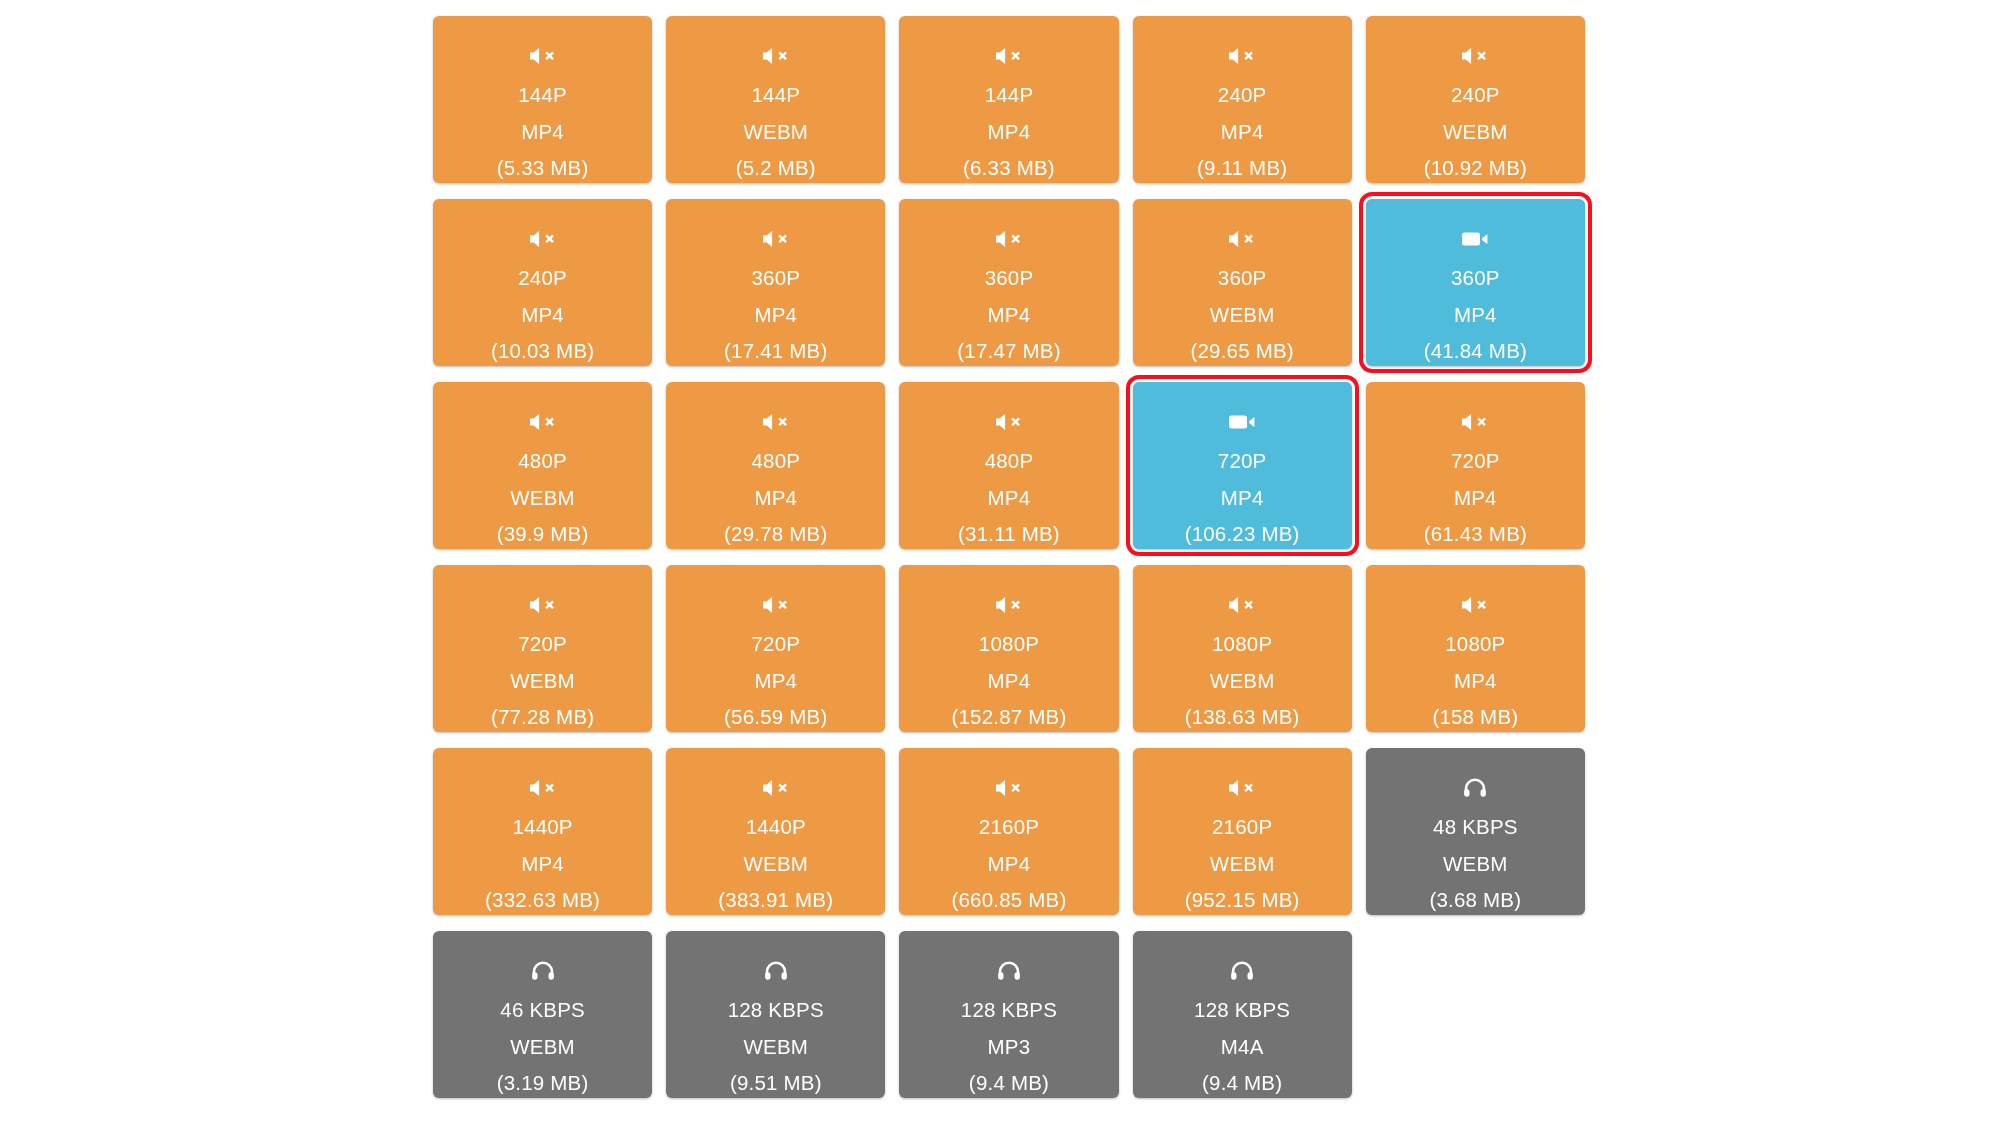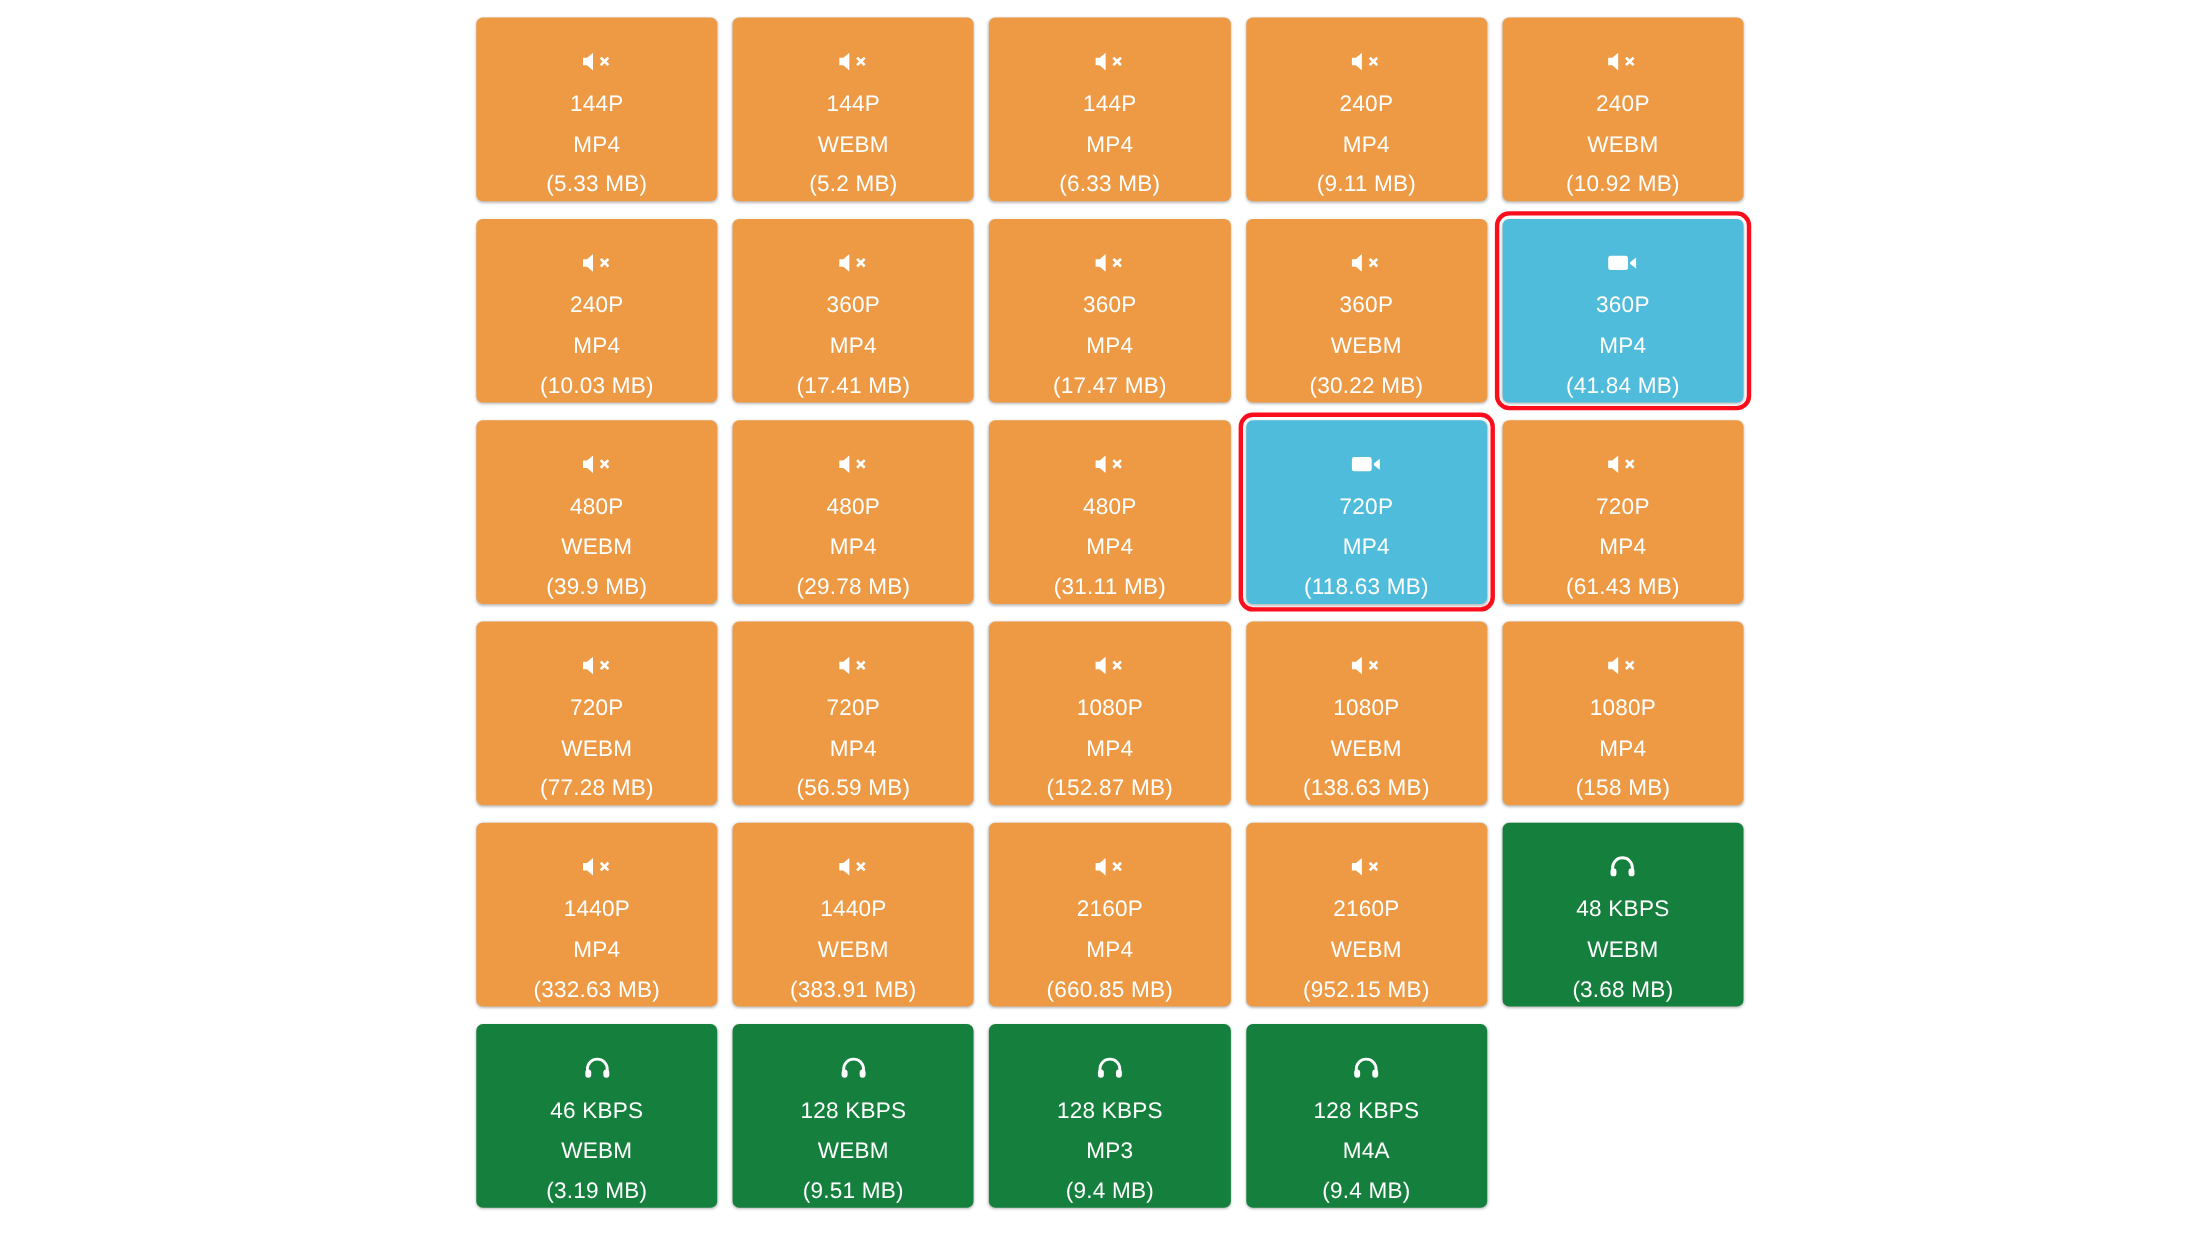--- a/index.html
+++ b/index.html
@@ -46,21 +46,21 @@
     justify-content: space-between;
     padding-top: 29px;
     color: #ffffff;
     box-shadow: 0 1px 3px rgba(0,0,0,0.16), 0 1px 2px rgba(0,0,0,0.12);
     cursor: pointer;
     user-select: none;
   }
 
   .tile.video-muted { background: #ee9a44; }
   .tile.video-selected { background: #4fbcdb; }
-  .tile.audio { background: #15803d; }
+  .tile.audio { background: #737373; }
 
   .tile.selected {
     outline: 4px solid #fc0d1b;
     outline-offset: 3px;
   }
 
   .tile-icon {
     height: 22px;
     display: flex;
     align-items: center;
@@ -191,21 +191,21 @@
       <div class="tile-slot">
         <div class="tile video-muted">
           <div class="tile-icon">
             <svg width="30" height="22" viewBox="0 0 30 22" fill="#ffffff" aria-hidden="true">
               <path d="M2 7.6h3.7L11.1 3v16L5.7 14.4H2z"></path>
               <path d="M17.3 8.2l1.7-1.7 2.6 2.6 2.6-2.6 1.7 1.7-2.6 2.6 2.6 2.6-1.7 1.7-2.6-2.6-2.6 2.6-1.7-1.7 2.6-2.6z"></path>
             </svg>
           </div>
           <div class="tile-line">360P</div>
           <div class="tile-line">WEBM</div>
-          <div class="tile-line">(30.22 MB)</div>
+          <div class="tile-line">(29.65 MB)</div>
         </div>
       </div>
       <div class="tile-slot">
         <div class="tile video-selected selected">
           <div class="tile-icon">
             <svg width="28" height="20" viewBox="0 0 28 20" fill="#ffffff" aria-hidden="true">
               <rect x="1" y="3.5" width="18" height="13" rx="2.2"></rect>
               <path d="M21 9.3l5.4-4.2v10l-5.4-4.2z"></path>
             </svg>
           </div>
@@ -258,21 +258,21 @@
       <div class="tile-slot">
         <div class="tile video-selected selected">
           <div class="tile-icon">
             <svg width="28" height="20" viewBox="0 0 28 20" fill="#ffffff" aria-hidden="true">
               <rect x="1" y="3.5" width="18" height="13" rx="2.2"></rect>
               <path d="M21 9.3l5.4-4.2v10l-5.4-4.2z"></path>
             </svg>
           </div>
           <div class="tile-line">720P</div>
           <div class="tile-line">MP4</div>
-          <div class="tile-line">(118.63 MB)</div>
+          <div class="tile-line">(106.23 MB)</div>
         </div>
       </div>
       <div class="tile-slot">
         <div class="tile video-muted">
           <div class="tile-icon">
             <svg width="30" height="22" viewBox="0 0 30 22" fill="#ffffff" aria-hidden="true">
               <path d="M2 7.6h3.7L11.1 3v16L5.7 14.4H2z"></path>
               <path d="M17.3 8.2l1.7-1.7 2.6 2.6 2.6-2.6 1.7 1.7-2.6 2.6 2.6 2.6-1.7 1.7-2.6-2.6-2.6 2.6-1.7-1.7 2.6-2.6z"></path>
             </svg>
           </div>

